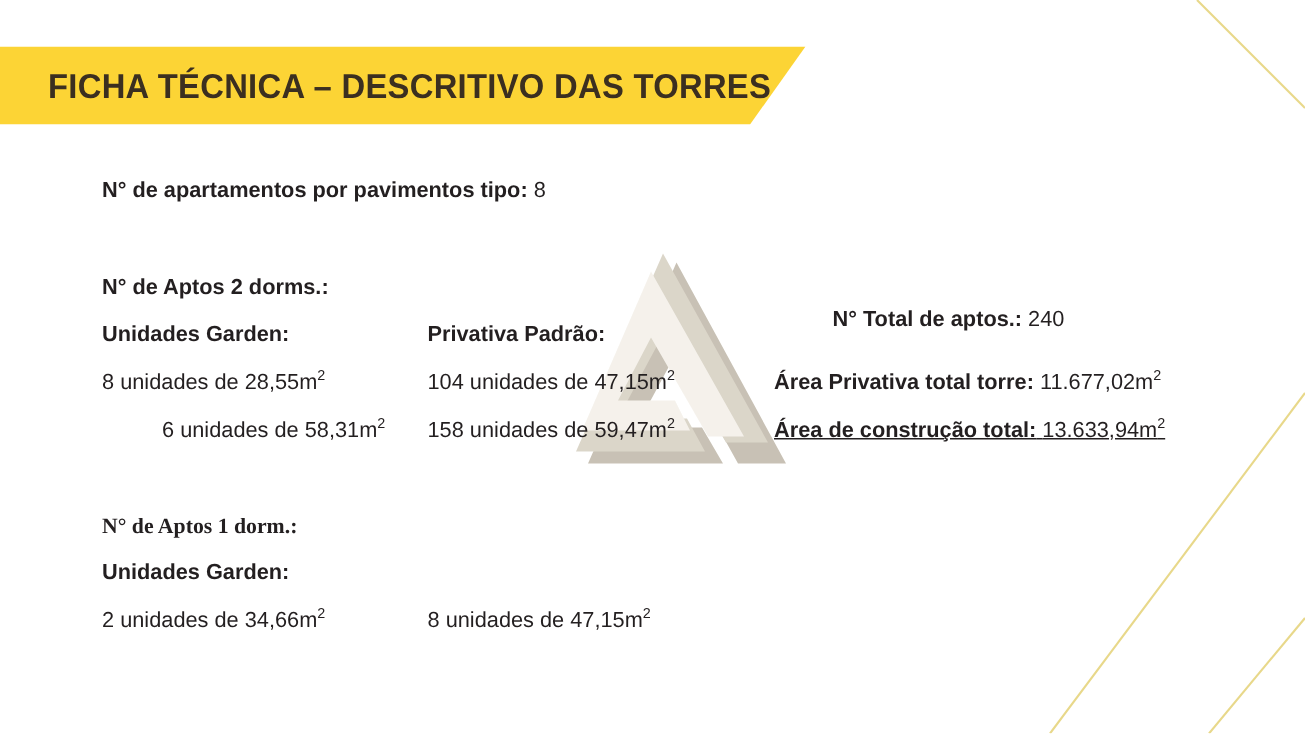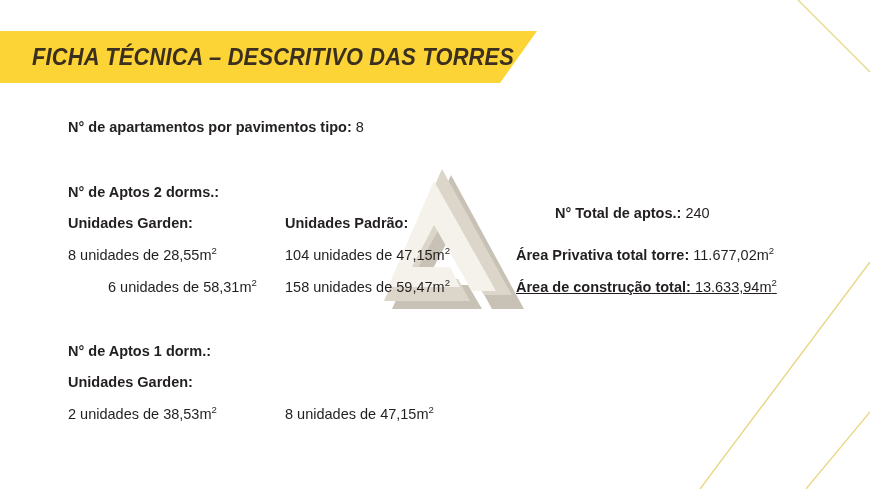--- a/index.html
+++ b/index.html
@@ -24,21 +24,20 @@
   
   .deco-lines { position:absolute; inset:0; pointer-events:none; }
 
   
   .banner {
     position:absolute;
     left:0;
     top:31px;
     width:540px;
     height:48px;
-    font-style:italic;
   }
   .banner-shape { position:absolute; inset:0; }
   .banner-title {
     position:absolute;
     left:32px;
     top:0;
     height:52px;
     display:flex;
     align-items:center;
     font-size:23px;
@@ -107,21 +106,21 @@
 
   <div class="content">
 
     <div class="line ind" style="top:118px;">
       <span class="lbl">N° de apartamentos por pavimentos tipo:</span><span>&nbsp;</span><span class="val">8</span>
     </div>
 
     <div class="line ind lbl" style="top:183px;">N° de Aptos 2 dorms.:</div>
 
     <div class="line c1 lbl" style="top:214px;">Unidades Garden:</div>
-    <div class="line c2 lbl" style="top:214px;">Unidades Padrão:</div>
+    <div class="line c2 lbl" style="top:214px;">Privativa Padrão:</div>
     <div class="line c3" style="top:204px;margin-left:39px;">
       <span class="lbl">N° Total de aptos.:</span><span>&nbsp;</span><span class="val">240</span>
     </div>
 
     <div class="line c1 val" style="top:246px;">
       <span>8</span><span>&nbsp;</span><span>unidades de 28,55m</span><span class="sup">2</span>
     </div>
     <div class="line c2 val" style="top:246px;">
       <span>104</span><span>&nbsp;</span><span>unidades de 47,15m</span><span class="sup">2</span>
     </div>
@@ -132,25 +131,25 @@
     <div class="line c1 val" style="top:278px;margin-left:40px;">
       <span>6</span><span>&nbsp;</span><span>unidades de 58,31m</span><span class="sup">2</span>
     </div>
     <div class="line c2 val" style="top:278px;">
       <span>158</span><span>&nbsp;</span><span>unidades de 59,47m</span><span class="sup">2</span>
     </div>
     <div class="line c3" style="top:278px;text-decoration:underline;">
       <span class="lbl">Área de construção total:</span><span>&nbsp;</span><span class="val">13.633,94m</span><span class="sup">2</span>
     </div>
 
-    <div class="line ind lbl" style="top:342px;">N° de Aptos 1 dorm.:</div>
+    <div class="line ind lbl" style="top:342px;font-family:Liberation Serif, serif;">N° de Aptos 1 dorm.:</div>
 
     <div class="line c1 lbl" style="top:373px;">Unidades Garden:</div>
 
     <div class="line c1 val" style="top:405px;">
-      <span>2</span><span>&nbsp;</span><span>unidades de 38,53m</span><span class="sup">2</span>
+      <span>2</span><span>&nbsp;</span><span>unidades de 34,66m</span><span class="sup">2</span>
     </div>
     <div class="line c2 val" style="top:405px;">
       <span>8</span><span>&nbsp;</span><span>unidades de 47,15m</span><span class="sup">2</span>
     </div>
 
   </div>
 </div>
 
 </body></html>

